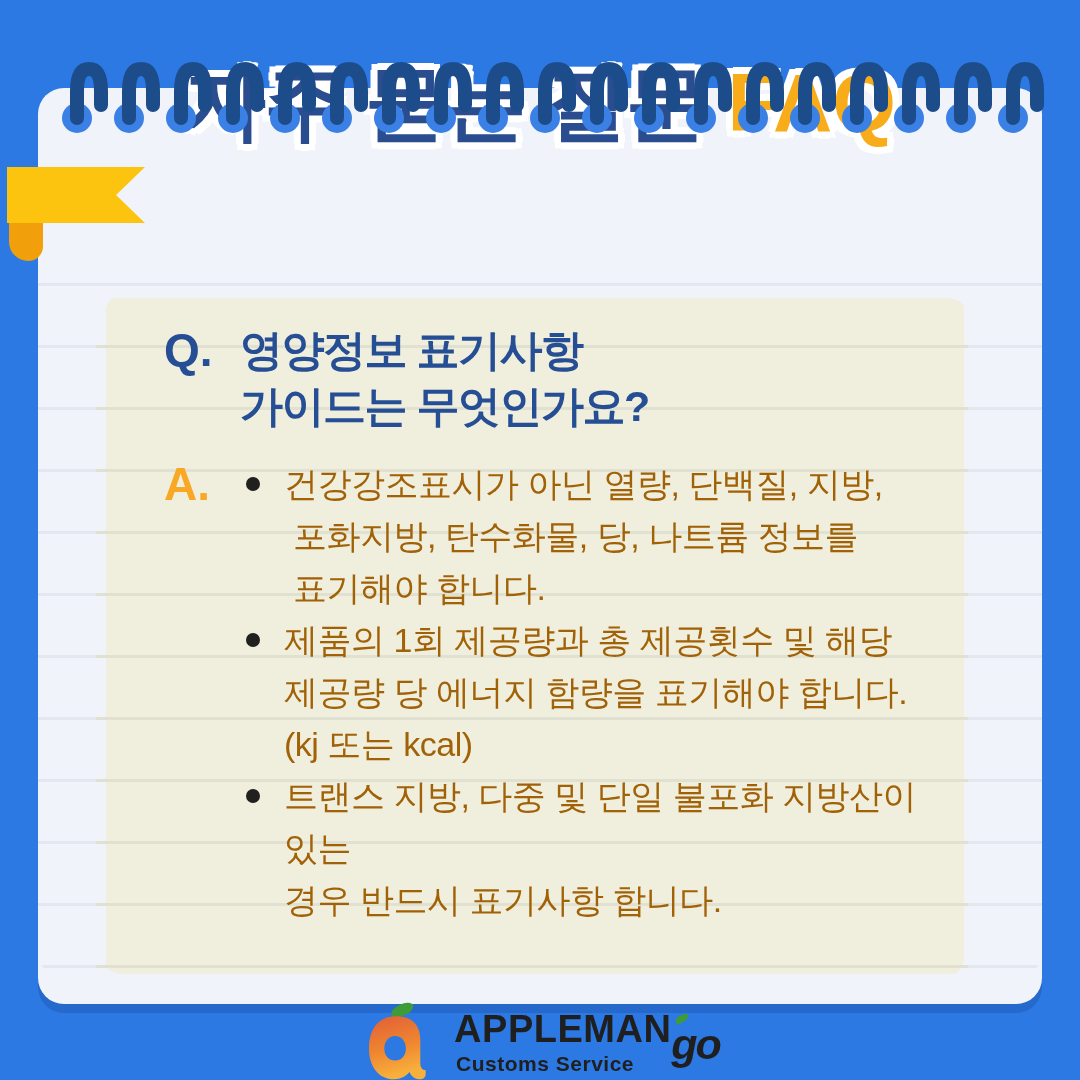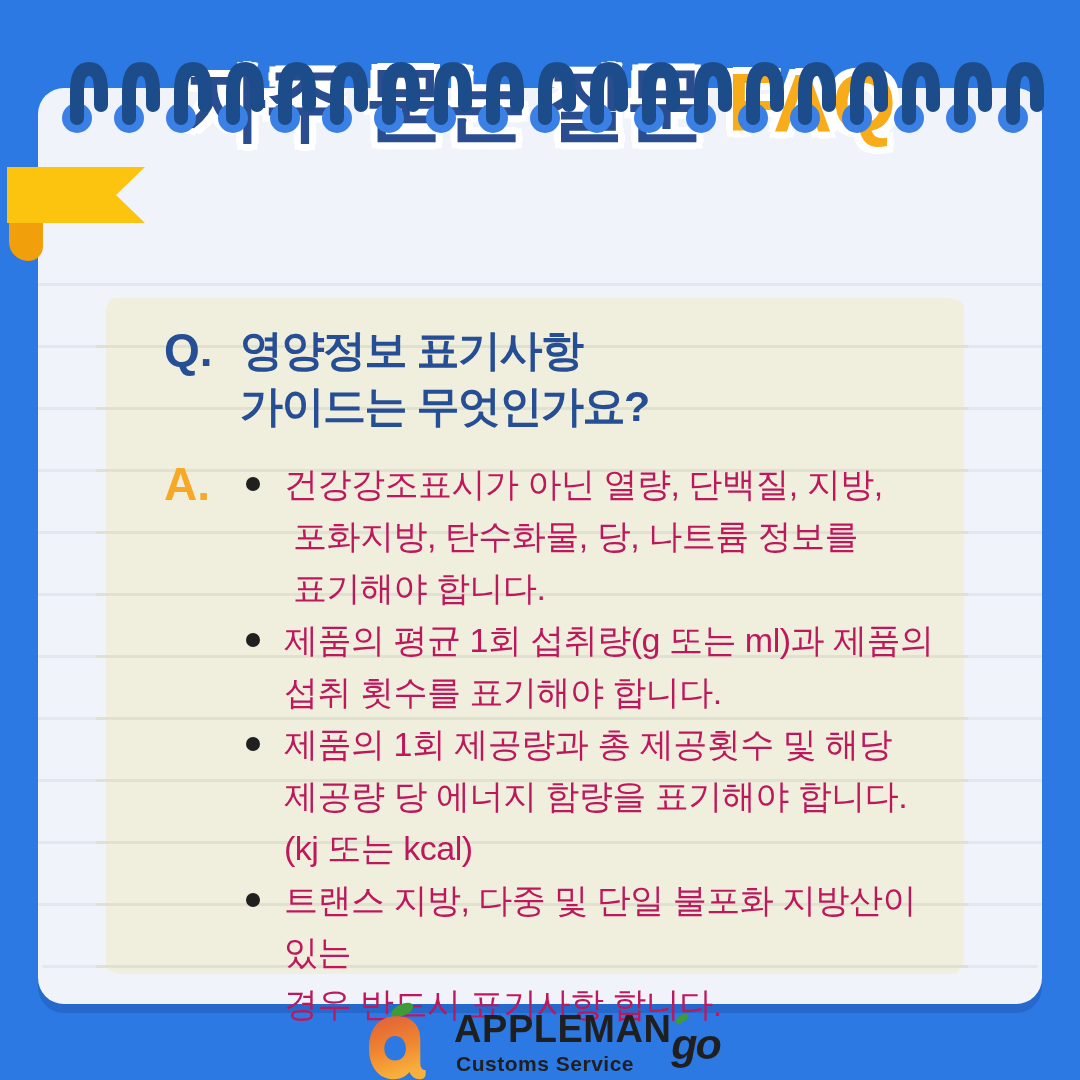--- a/index.html
+++ b/index.html
@@ -64,21 +64,21 @@
   }
   .q-row{position:relative;display:flex;gap:22px;color:#254e94;font-weight:800;}
   .q-label{font-size:46px;line-height:56px;width:54px;flex:0 0 auto;}
   .q-text{font-size:43px;line-height:56px;letter-spacing:-1.5px;white-space:pre-line;}
   .a-row{position:relative;display:flex;gap:22px;margin-top:24px;}
   .a-label{font-size:46px;line-height:52px;width:54px;flex:0 0 auto;color:#f9a825;font-weight:900;}
   .bullets{list-style:none;margin:0;padding:0;flex:1;}
   .bullets li{
     position:relative;padding-left:44px;
     font-size:34px;line-height:52px;letter-spacing:-0.5px;
-    color:#be185d;white-space:pre-wrap;
+    color:#a16207;white-space:pre-wrap;
   }
   .bullets li::before{
     content:"";position:absolute;left:6px;top:19px;width:14px;height:14px;
     border-radius:50%;background:#20201e;
   }
   
   .footer{
     position:absolute;left:0;right:0;bottom:-4px;height:86px;
     display:flex;align-items:center;justify-content:center;gap:14px;
   }
@@ -108,22 +108,20 @@
         <div class="q-text">영양정보 표기사항
 가이드는 무엇인가요?</div>
       </div>
 
       <div class="a-row">
         <div class="a-label">A.</div>
         <ul class="bullets">
           <li>건강강조표시가 아닌 열량, 단백질, 지방,
  포화지방, 탄수화물, 당, 나트륨 정보를
  표기해야 합니다.</li>
-          <li>제품의 평균 1회 섭취량(g 또는 ml)과 제품의
-섭취 횟수를 표기해야 합니다.</li>
           <li>제품의 1회 제공량과 총 제공횟수 및 해당
 제공량 당 에너지 함량을 표기해야 합니다.
 (kj 또는 kcal)</li>
           <li>트랜스 지방, 다중 및 단일 불포화 지방산이 있는
 경우 반드시 표기사항 합니다.</li>
         </ul>
       </div>
     </div>
   </div>
 

